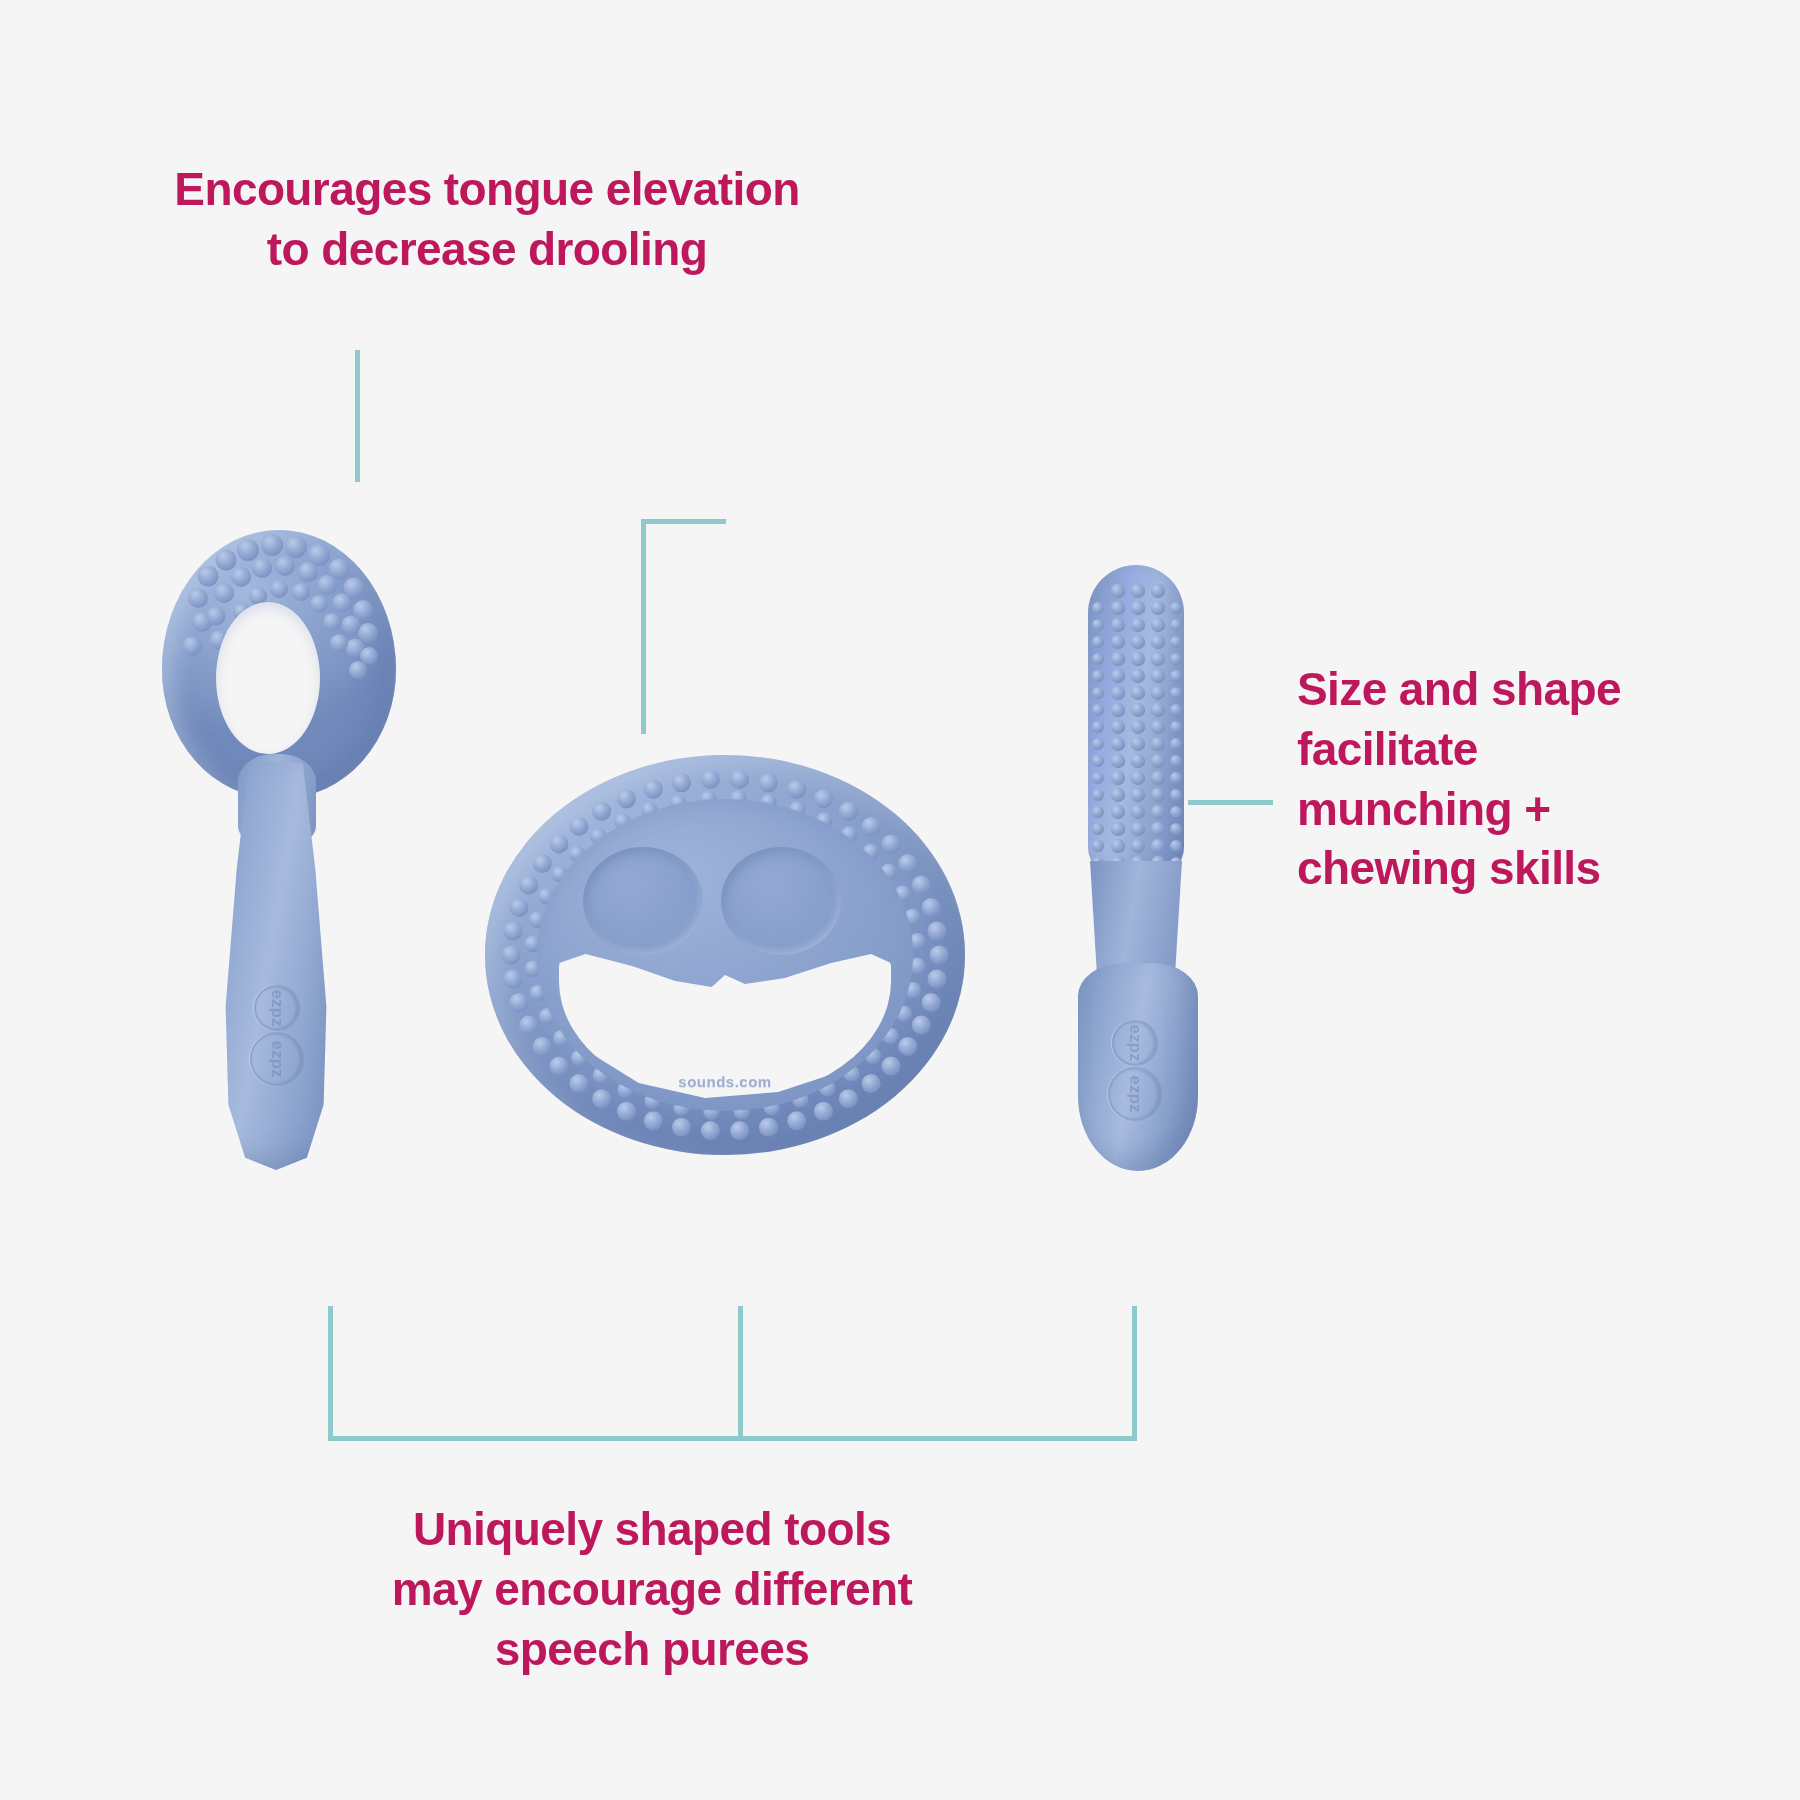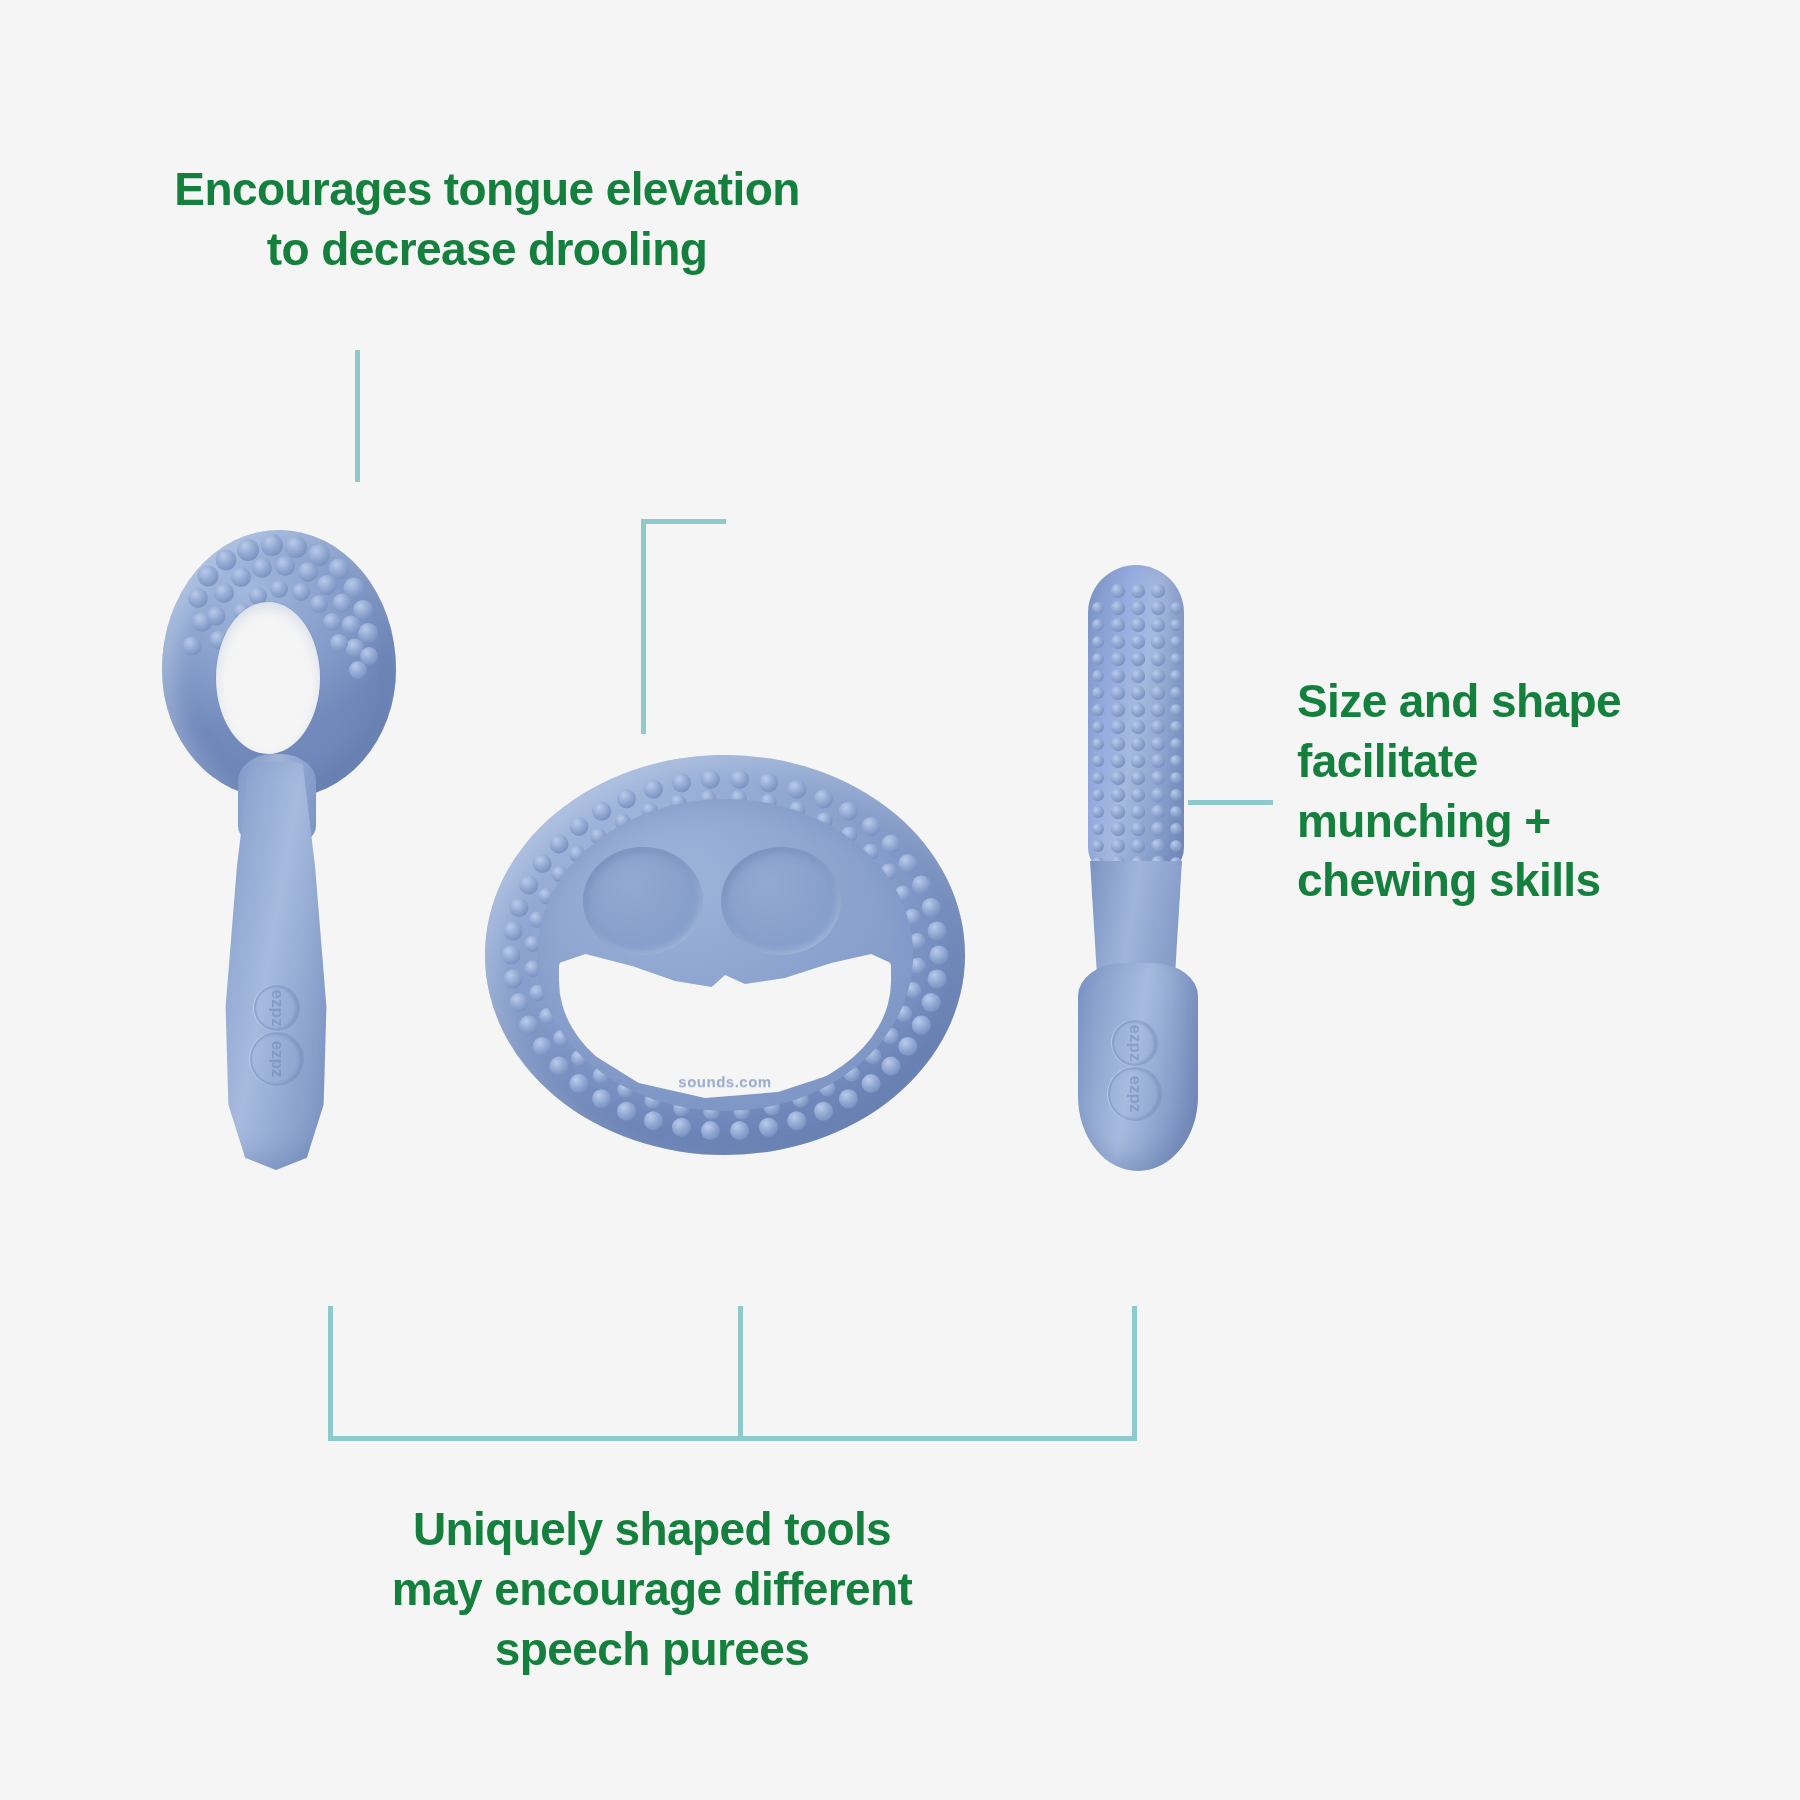--- a/index.html
+++ b/index.html
@@ -19,21 +19,21 @@
     position: absolute;
     left: 0; top: 0;
     width: 1800px;
     height: 1800px;
     background: #f5f5f5;
   }
 
   
   .callout {
     position: absolute;
-    color: #15803d;
+    color: #be185d;
     font-weight: 700;
     font-size: 46px;
     line-height: 1.30;
     letter-spacing: -0.6px;
     white-space: pre-line;
   }
   #callout-tongue {
     left: 92px;
     top: 160px;
     width: 790px;
@@ -43,21 +43,20 @@
     left: 600px;
     top: 375px;
     width: 620px;
     text-align: center;
   }
   #callout-size {
     left: 1297px;
     top: 660px;
     width: 420px;
     text-align: left;
-    margin-top: 12px;
   }
   #callout-speech {
     left: 322px;
     top: 1500px;
     width: 660px;
     text-align: center;
   }
 
   
   .line {

